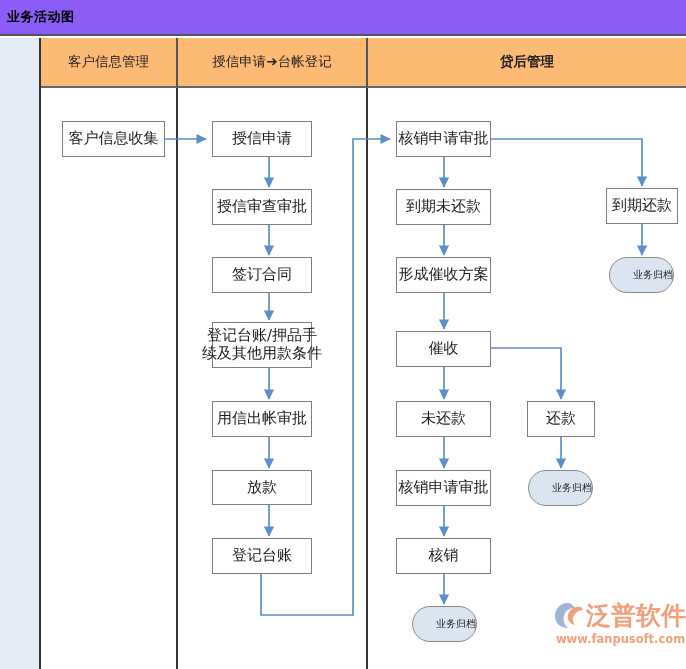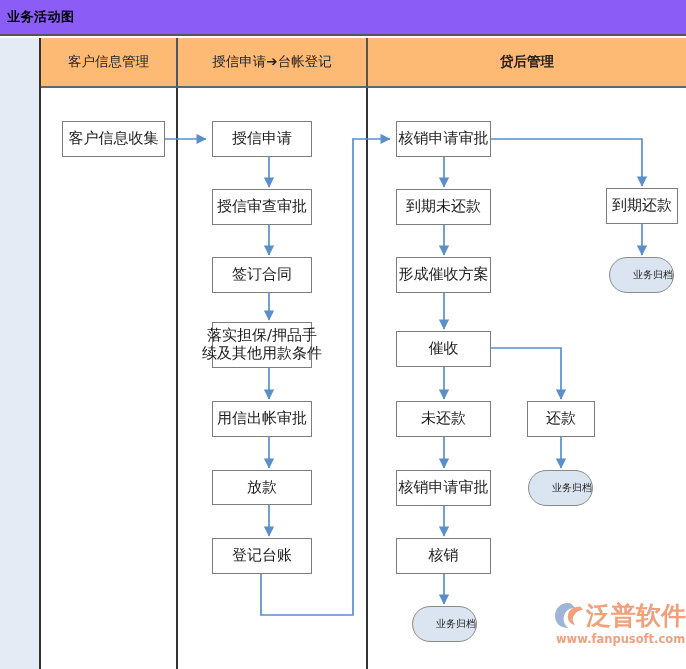--- a/index.html
+++ b/index.html
@@ -180,21 +180,21 @@
   <div class="node" style="left:212px;top:121px;width:100px;height:36px;justify-content:center;">
     <span>授信申请</span>
   </div>
   <div class="node" style="left:212px;top:189px;width:100px;height:36px;">
     <span>授信审查审批</span>
   </div>
   <div class="node" style="left:212px;top:257px;width:100px;height:36px;">
     <span>签订合同</span>
   </div>
   <div class="node overflow" style="left:212px;top:322px;width:100px;height:46px;">
-    <span class="ovt">落实担保/押品手续及其他用款条件</span>
+    <span class="ovt">登记台账/押品手续及其他用款条件</span>
   </div>
   <div class="node" style="left:212px;top:401px;width:100px;height:36px;">
     <span>用信出帐审批</span>
   </div>
   <div class="node" style="left:212px;top:470px;width:100px;height:35px;">
     <span>放款</span>
   </div>
   <div class="node" style="left:212px;top:538px;width:100px;height:36px;">
     <span>登记台账</span>
   </div>

